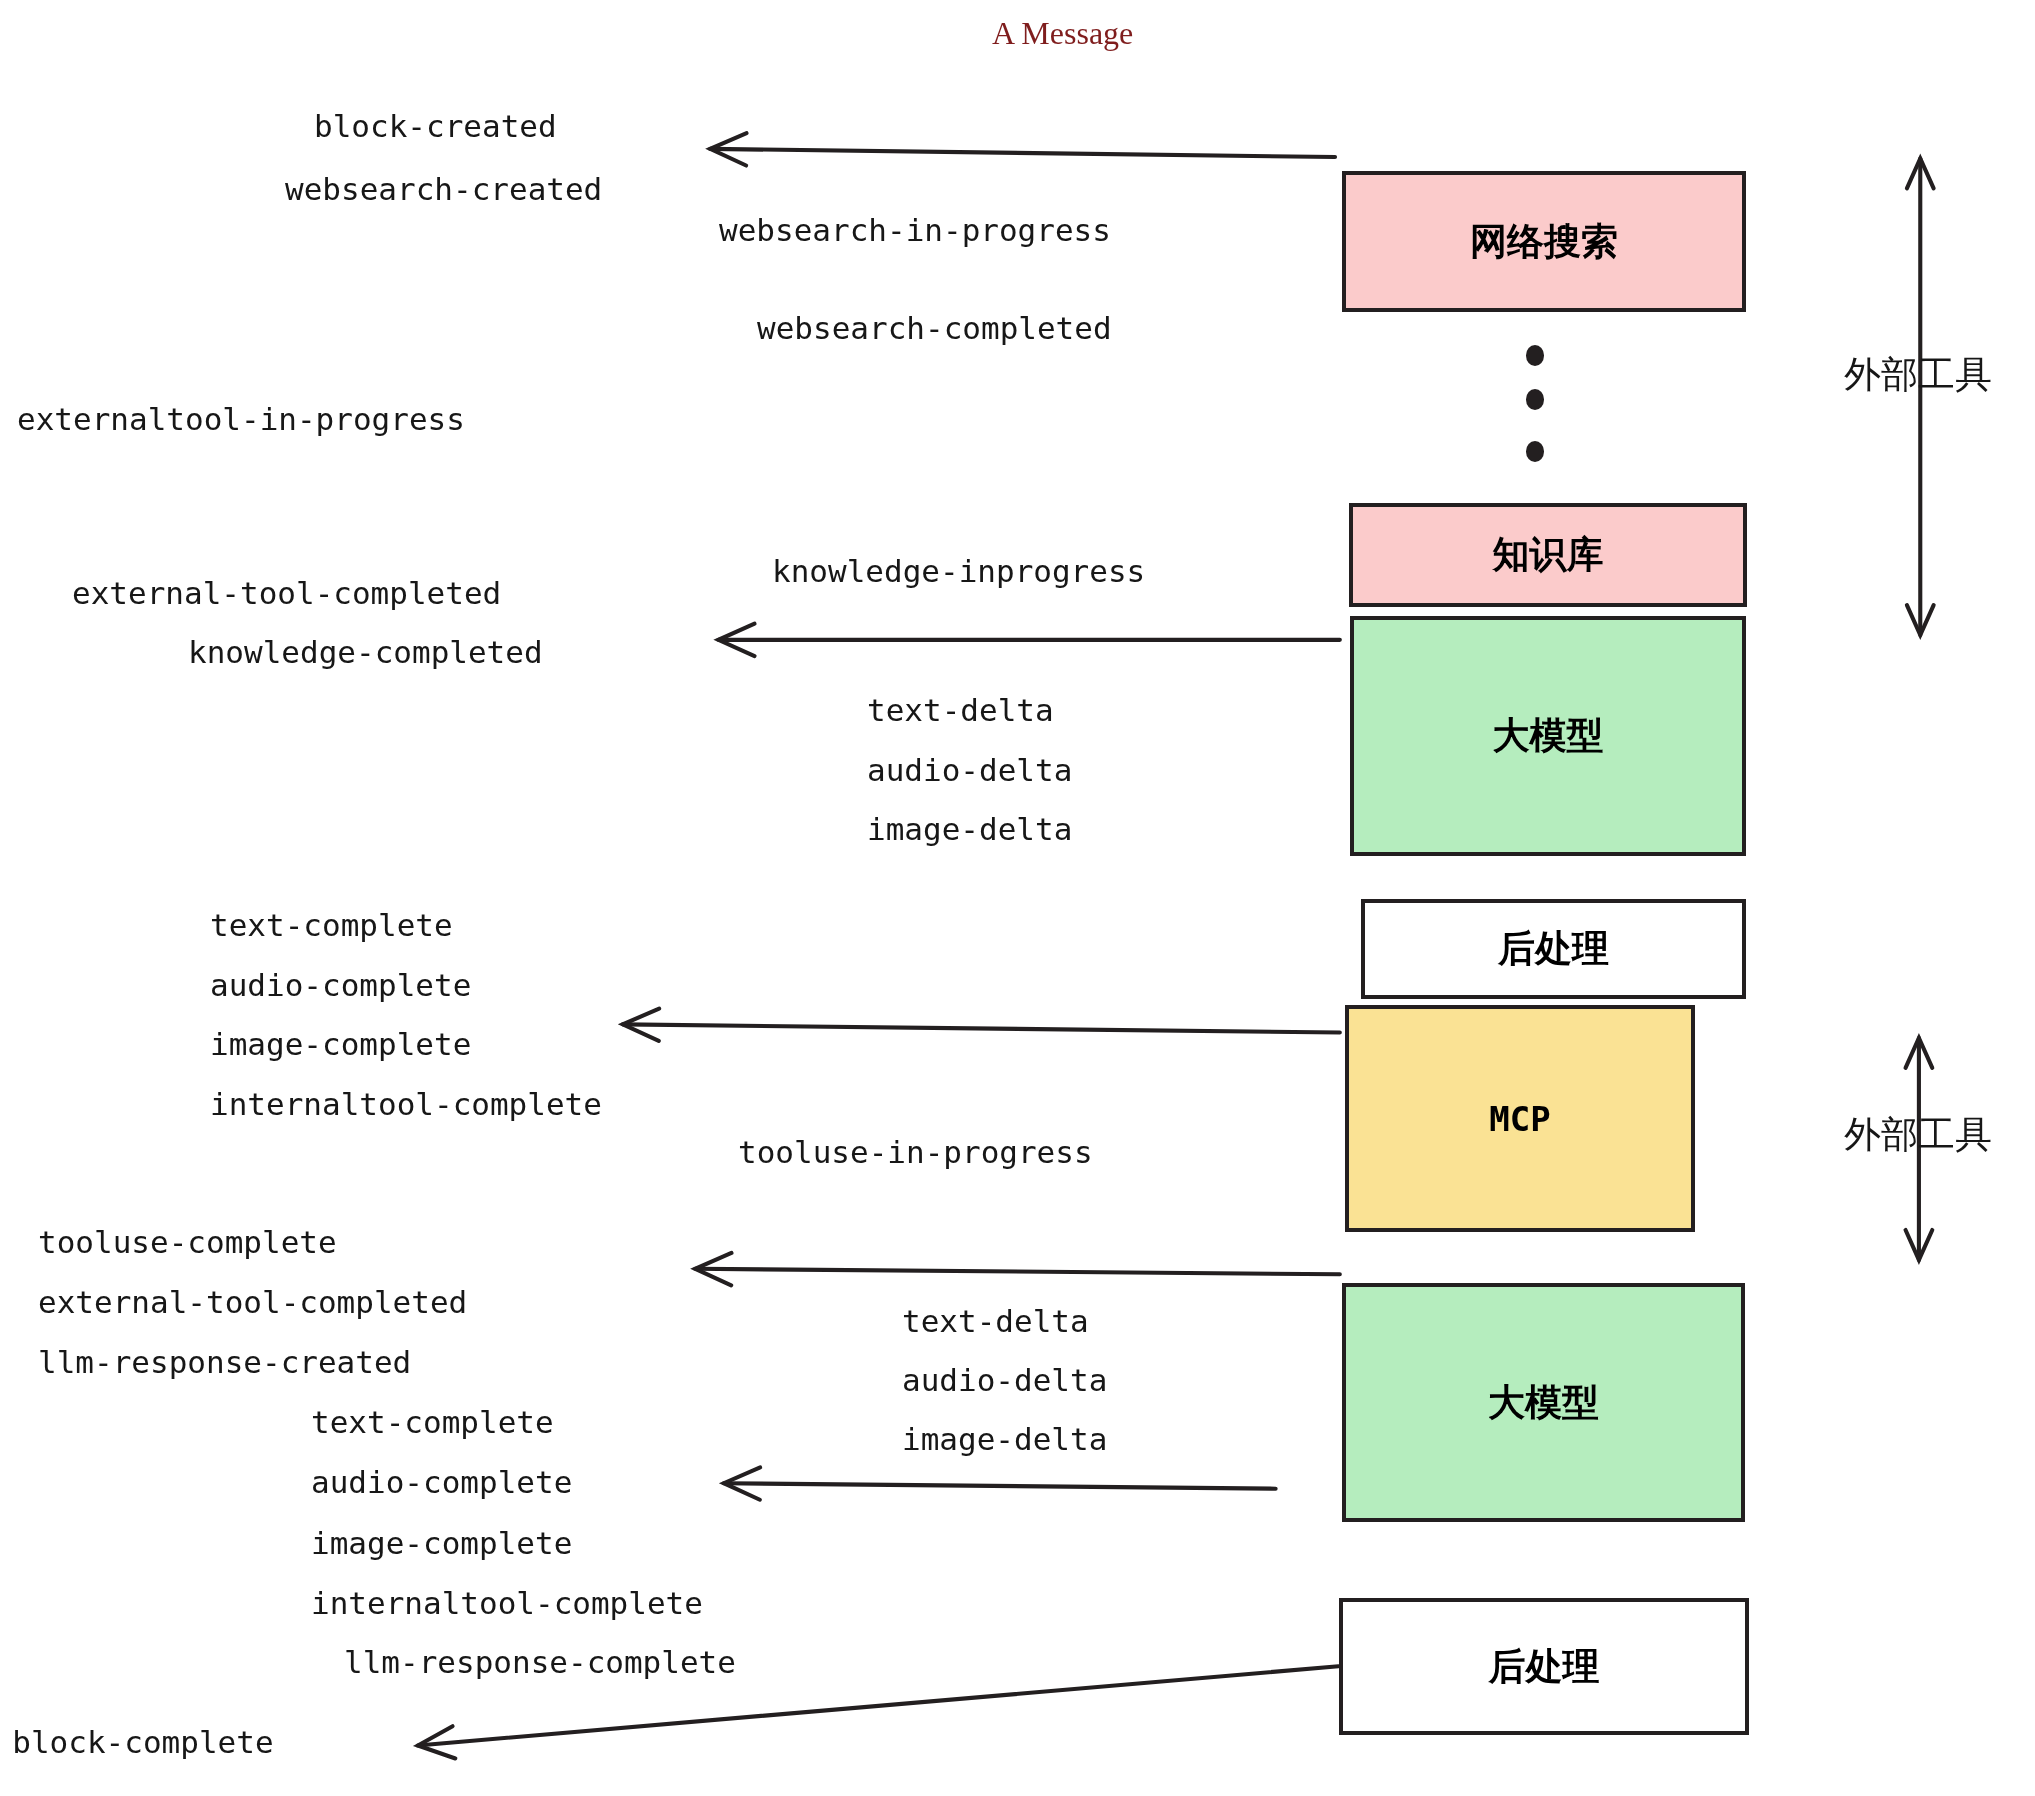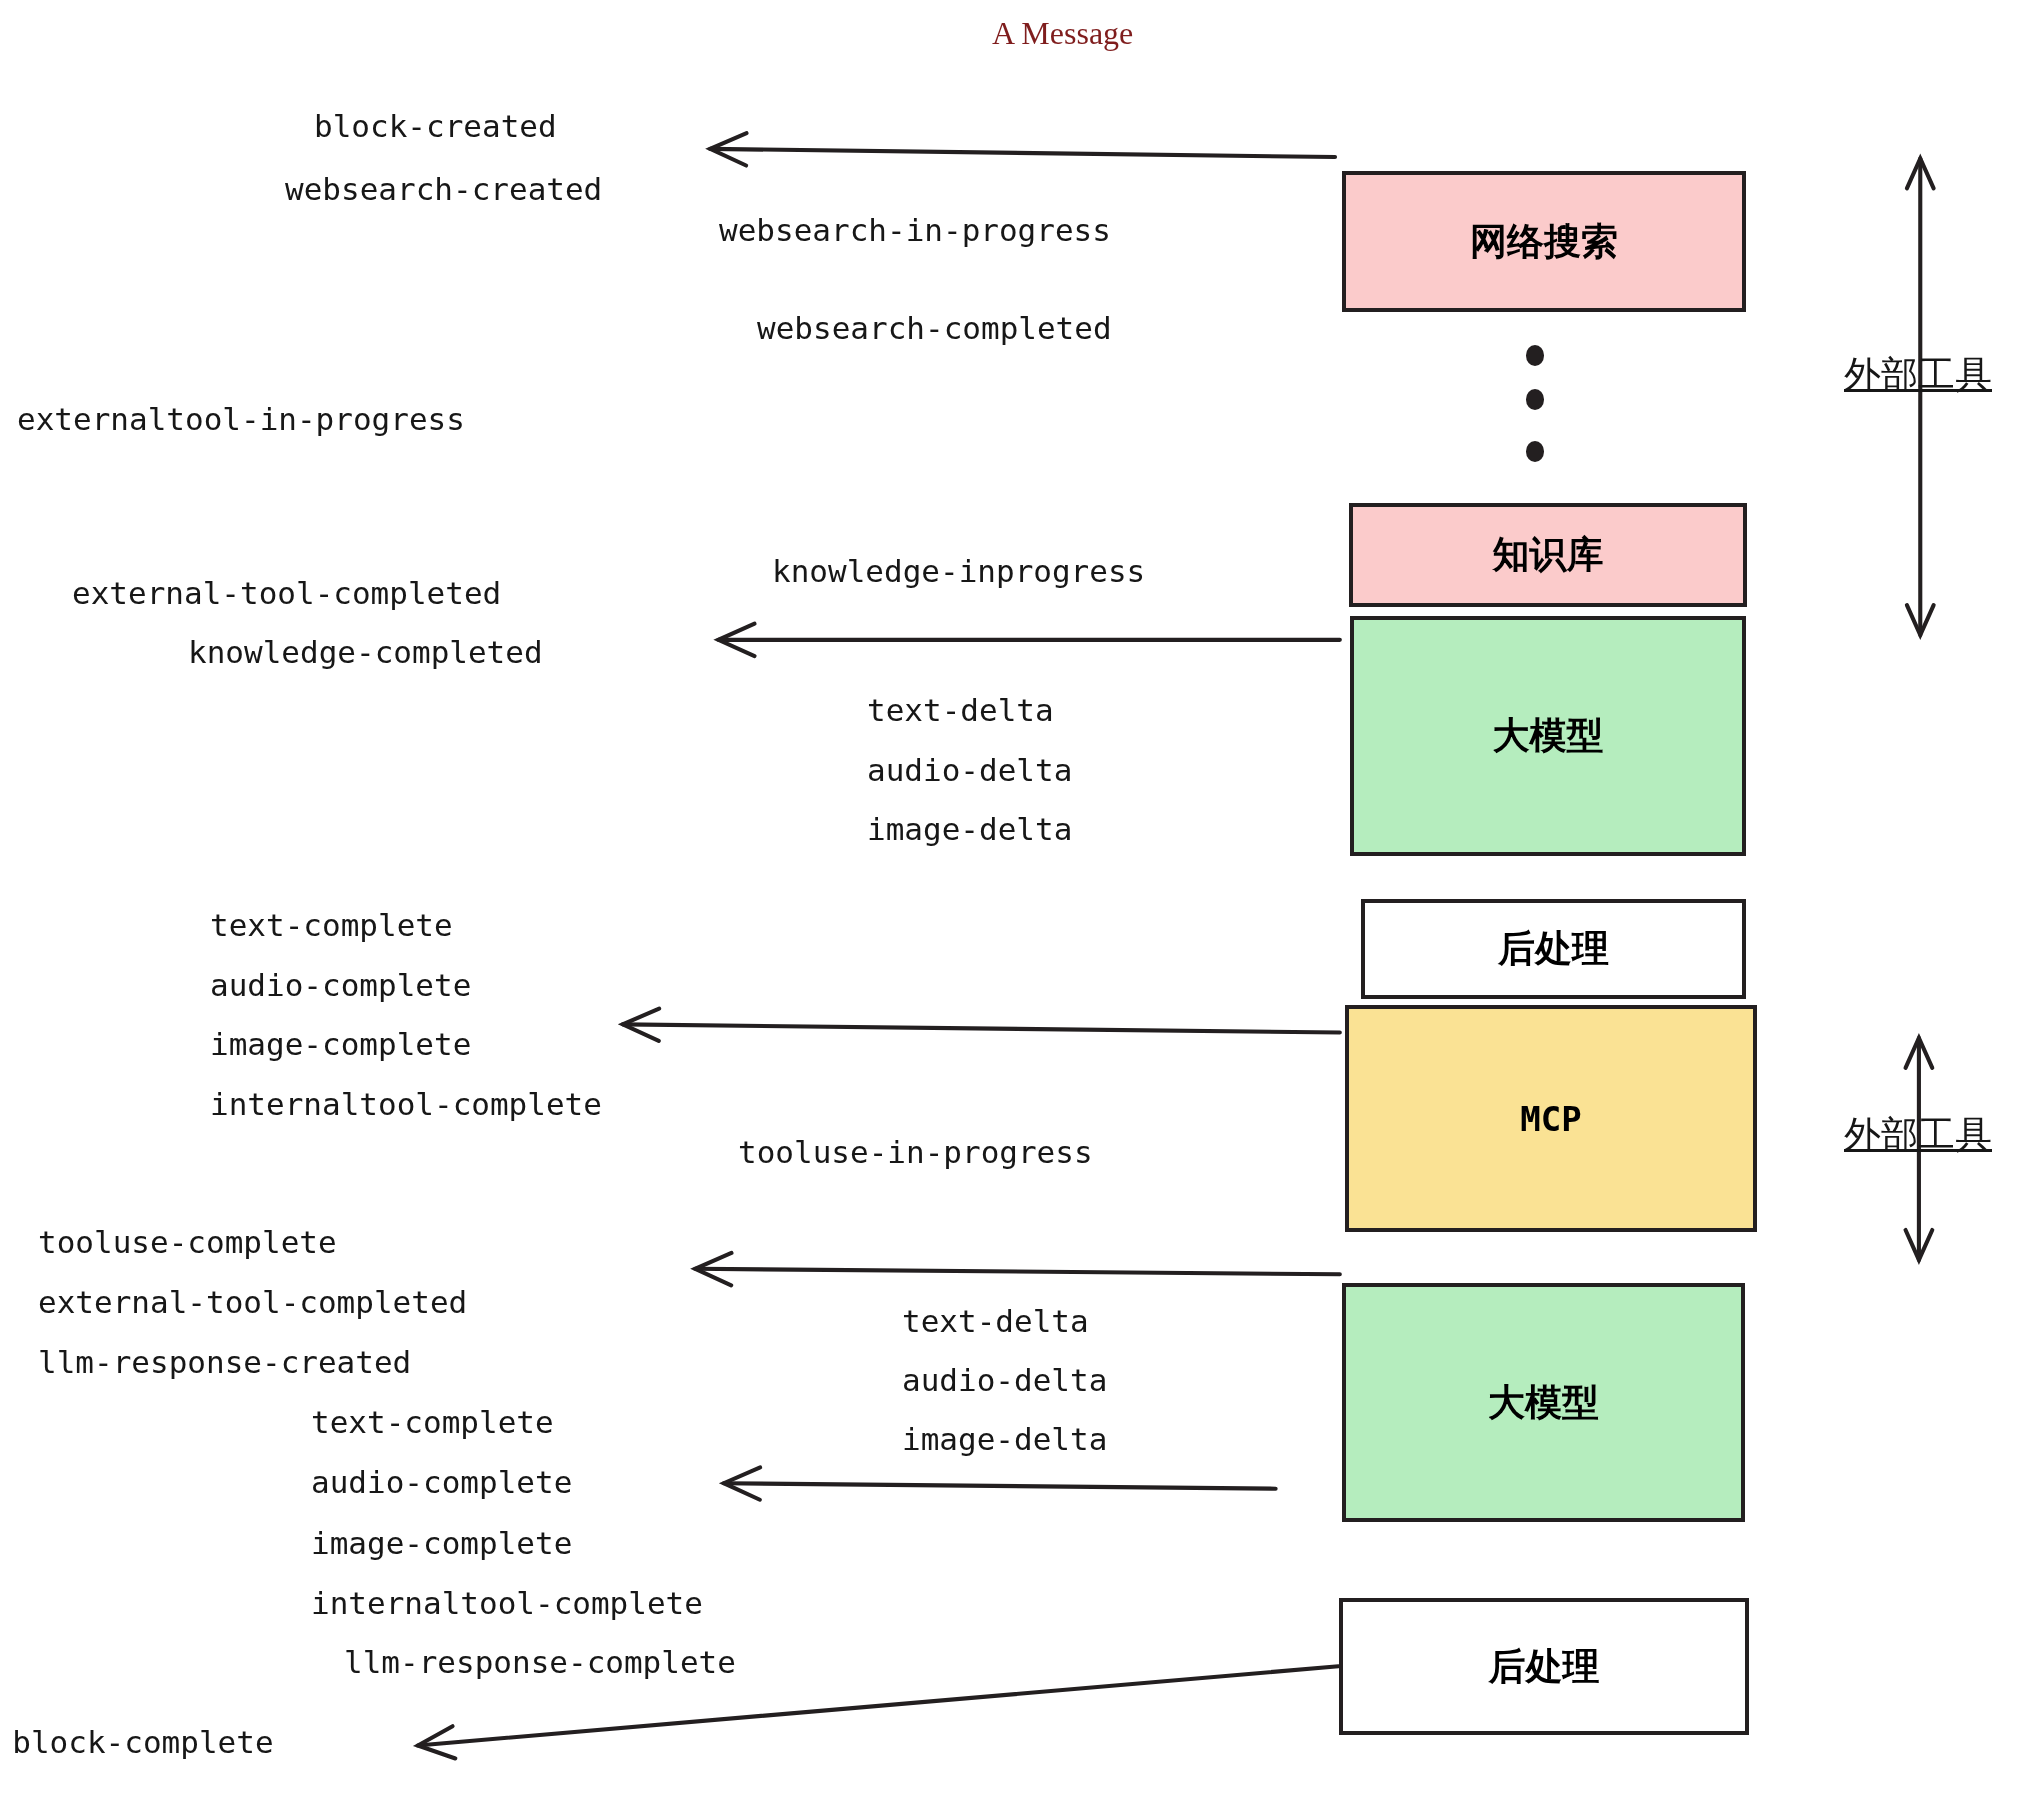--- a/index.html
+++ b/index.html
@@ -39,21 +39,20 @@
     font-weight:bold;
   }
   .box.mono{font-family:"DejaVu Sans Mono","Liberation Mono",monospace;font-size:34px;}
 
   .sidelabel{
     position:absolute;
     font-family:"DejaVu Sans","Liberation Sans",sans-serif;
     font-size:37px;
     white-space:nowrap;
     color:#171717;
-    text-decoration:underline;
   }
 
   .dot{
     position:absolute;
     width:18px;height:20.5px;border-radius:50%;
     background:#231f20;
   }
 
   svg.arrows{position:absolute;left:0;top:0;width:2035px;height:1796px;pointer-events:none;}
 </style>
@@ -95,21 +94,21 @@
       </div>
       <div class="box" style="left: 1349px; top: 503px; width: 398px; height: 104px; background: rgb(251, 203, 203); justify-content: center;">
         <span>知识库</span>
       </div>
       <div class="box" style="left: 1350px; top: 616px; width: 396px; height: 240px; background: rgb(181, 237, 190);">
         <span>大模型</span>
       </div>
       <div class="box" style="left: 1361px; top: 899px; width: 385px; height: 100px; background: rgb(255, 255, 255);">
         <span>后处理</span>
       </div>
-      <div class="box mono" style="left: 1345px; top: 1005px; width: 412px; height: 227px; background: rgb(250, 226, 148);">
+      <div class="box mono" style="left: 1345px; top: 1005px; width: 350px; height: 227px; background: rgb(250, 226, 148);">
         <span>MCP</span>
       </div>
       <div class="box" style="left: 1342px; top: 1283px; width: 403px; height: 239px; background: rgb(181, 237, 190);">
         <span>大模型</span>
       </div>
       <div class="box" style="left: 1339px; top: 1598px; width: 410px; height: 137px; background: rgb(255, 255, 255);">
         <span>后处理</span>
       </div>
     </div>
   <div id="event-layer">

